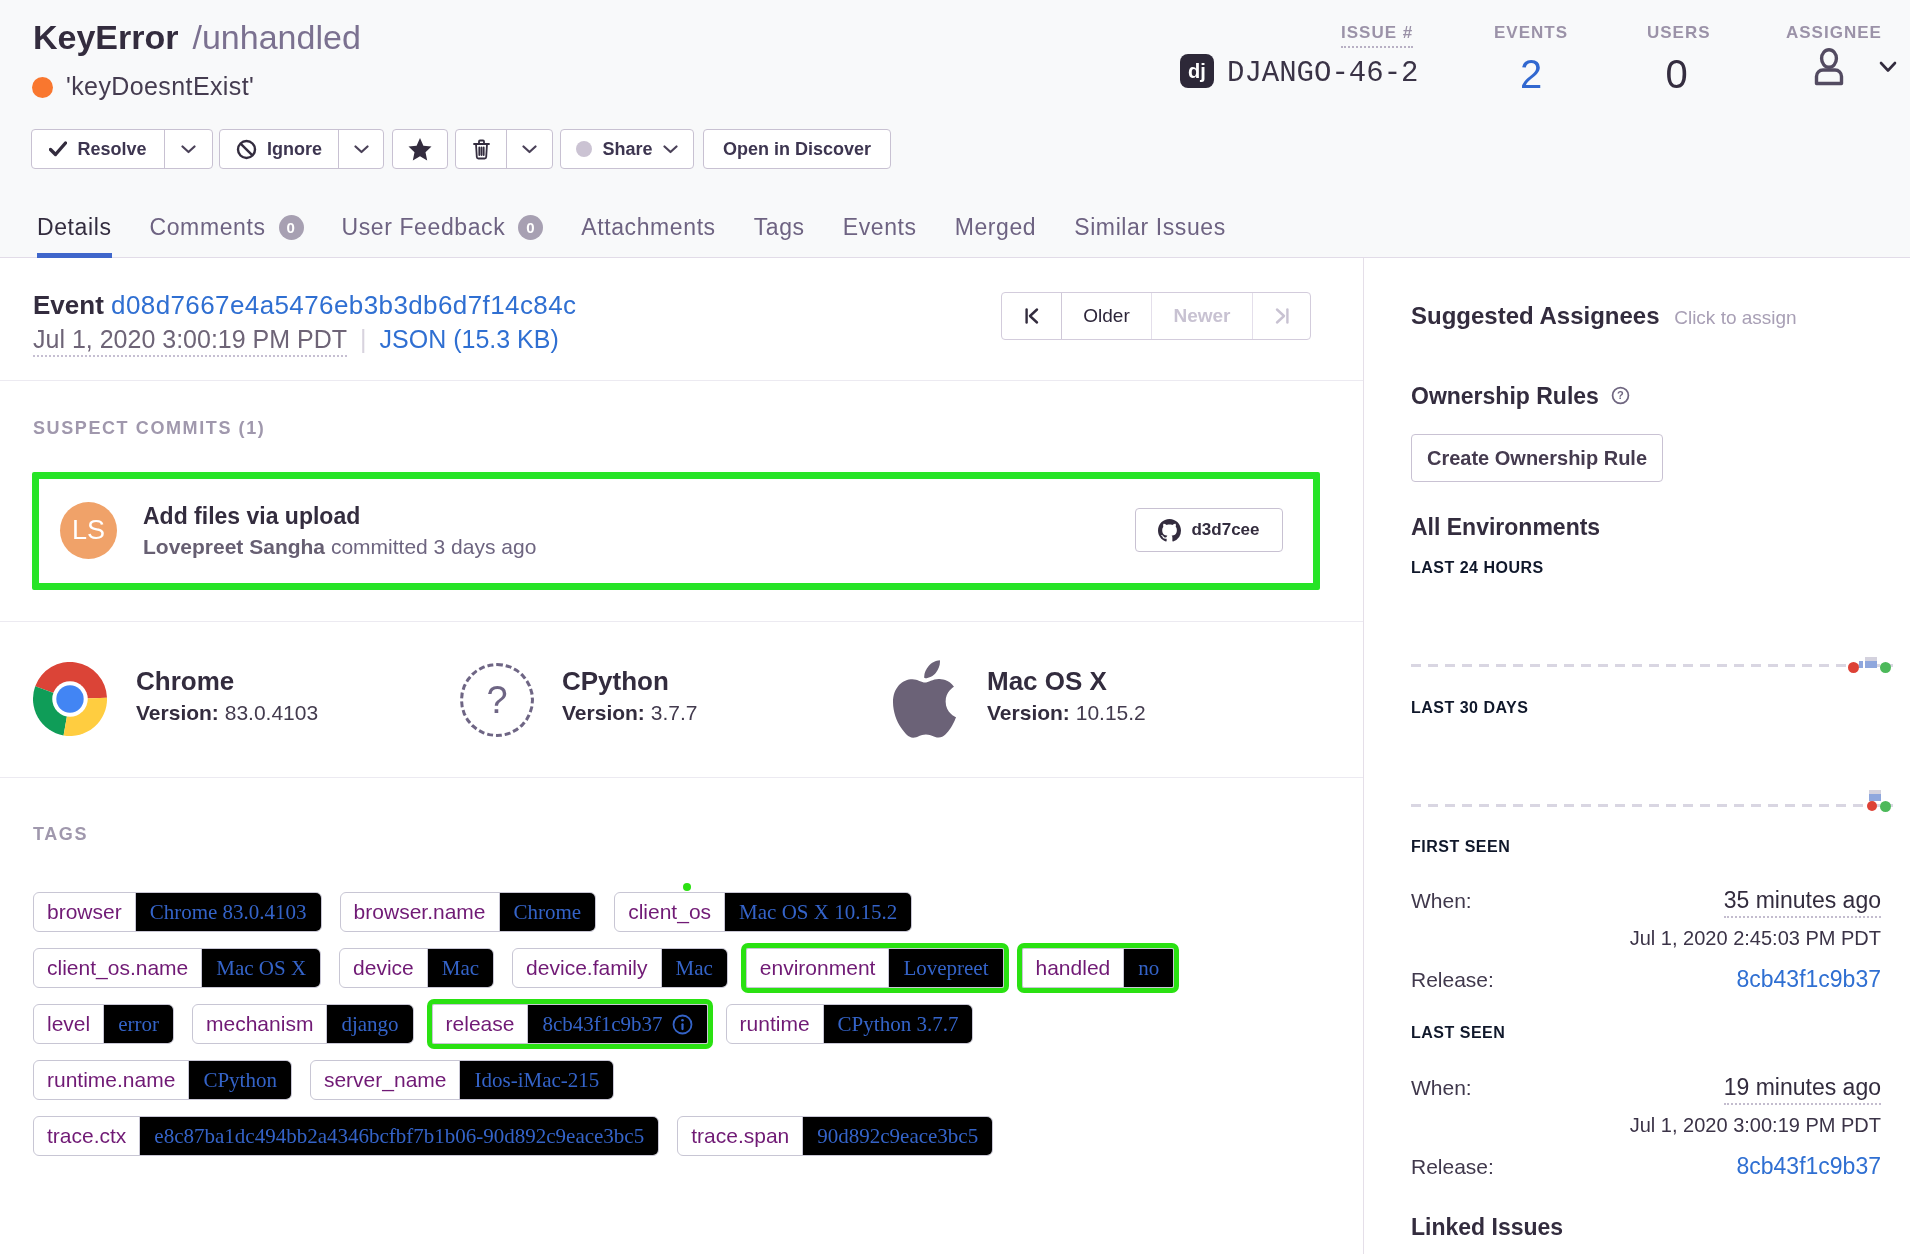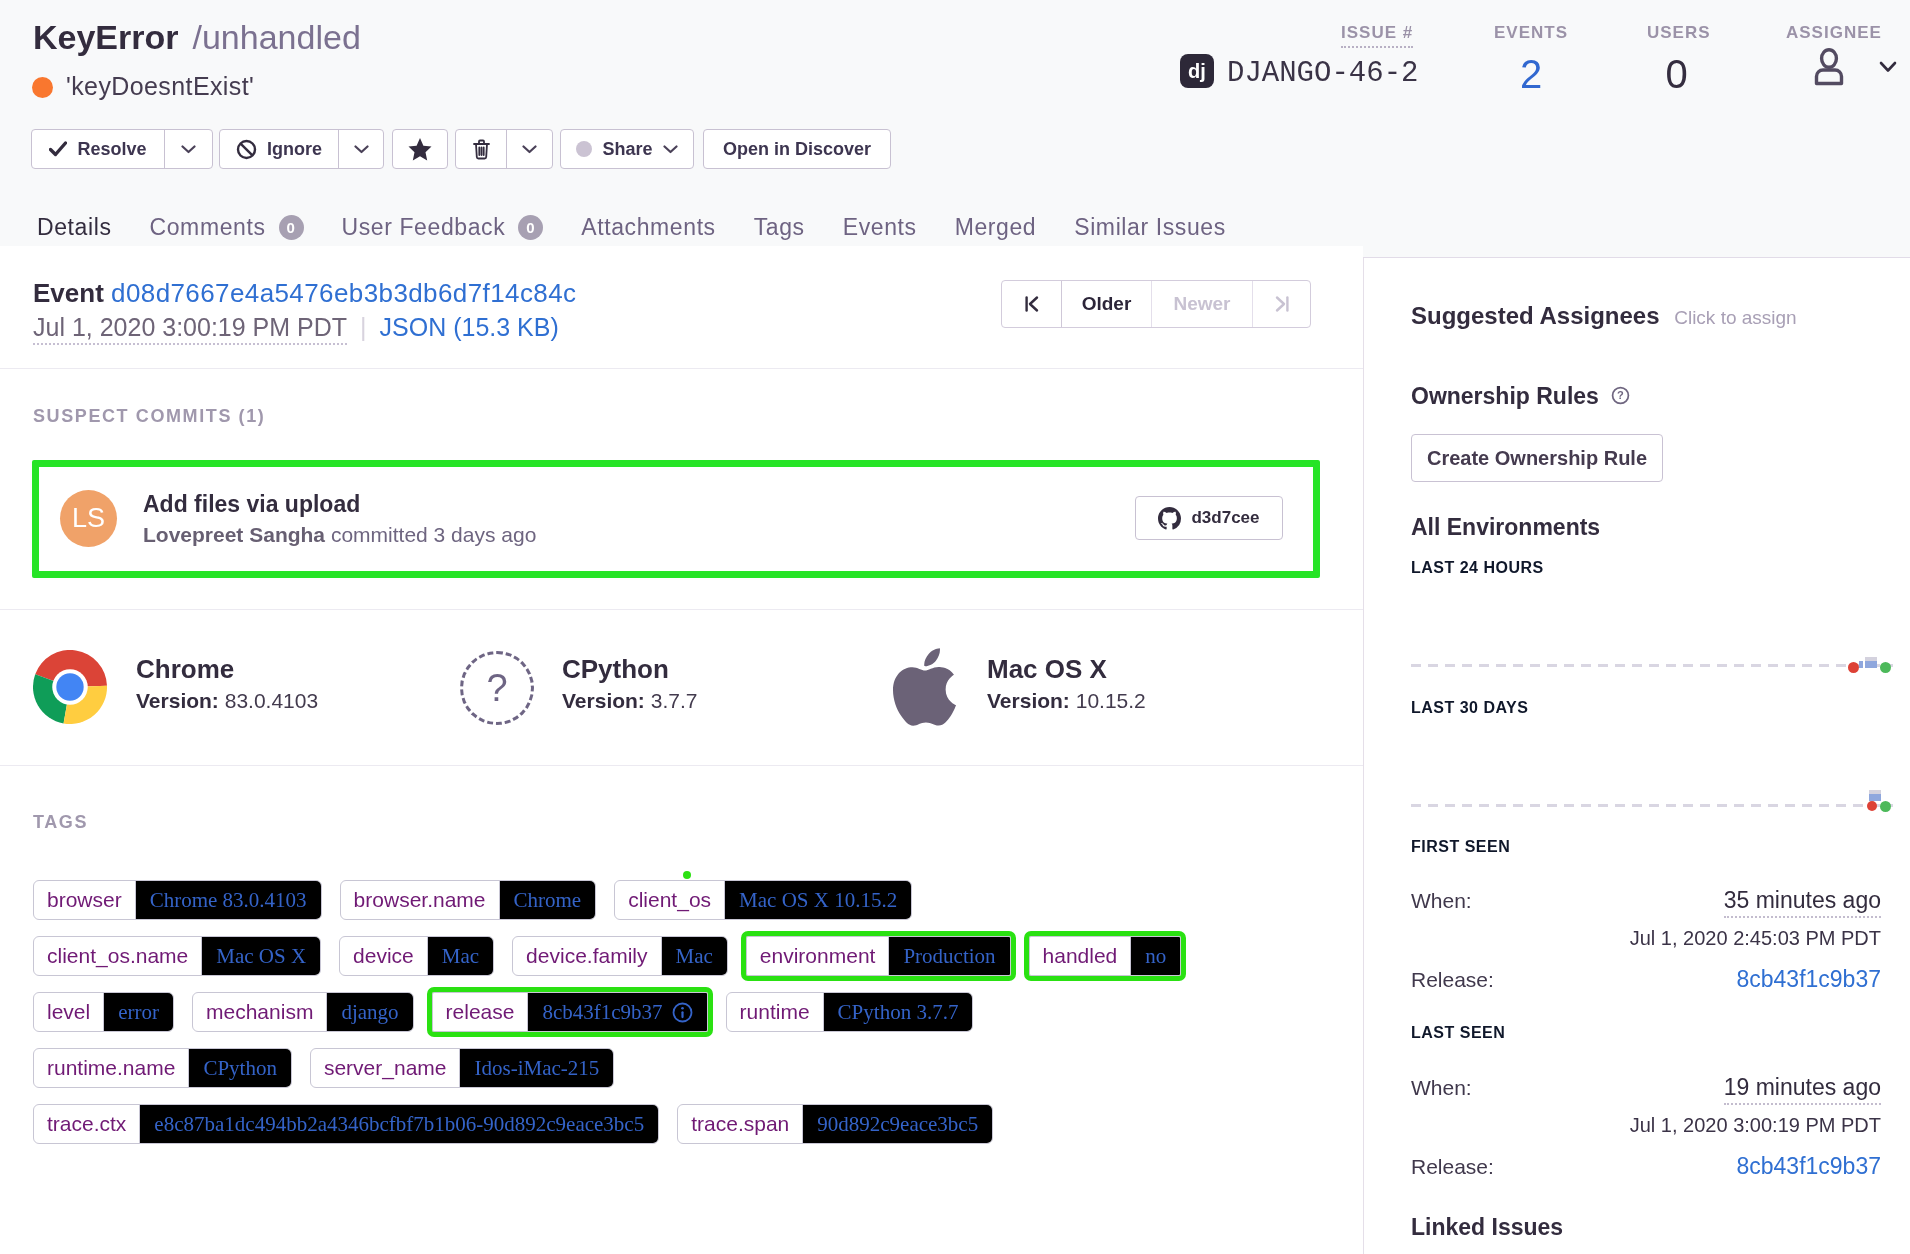--- a/index.html
+++ b/index.html
@@ -15,21 +15,21 @@
   display:flex;align-items:stretch;font-weight:bold;font-size:18px;color:#3d3550}
 .btn .seg{display:flex;align-items:center;justify-content:center;gap:10px}
 .btn .dd{border-left:1px solid #c8c1d2;display:flex;align-items:center;justify-content:center}
 .tabs{position:absolute;left:37px;top:196px;height:62px;display:flex;gap:38px;font-size:23px;letter-spacing:.6px;color:#6e6382;align-items:center}
 .tab{display:flex;align-items:center;gap:13px;height:62px}
 .tab.active{color:#332c3e;box-shadow:inset 0 -5px 0 #3f66cb}
 .badge{width:25px;height:25px;border-radius:50%;background:#a7a0b2;color:#fff;font-size:15px;font-weight:bold;
   display:flex;align-items:center;justify-content:center}
 .slab{position:absolute;top:23px;font-size:17px;font-weight:bold;letter-spacing:1px;color:#9b92a8;white-space:nowrap}
 .bignum{position:absolute;top:52px;font-size:40px;text-align:center}
-#main{position:absolute;left:0;top:246px;width:1363px;height:996px;background:#fff}
+#main{position:absolute;left:0;top:258px;width:1363px;height:996px;background:#fff}
 #side{position:absolute;left:1363px;top:258px;width:547px;height:996px;background:#fff;border-left:1px solid #e5dfe9}
 .hline{position:absolute;left:0;width:1363px;height:1px;background:#eceaf1}
 .sechead{position:absolute;font-size:18px;font-weight:bold;letter-spacing:1.6px;color:#a098ad;white-space:nowrap}
 #evhead{position:absolute;left:33px;top:32px;font-size:26px;color:#332c3e;white-space:nowrap}
 #evhead b{font-weight:bold}
 #evhead .lnk{color:#2f6fd2;font-weight:normal;letter-spacing:.4px}
 #evsub{position:absolute;left:33px;top:67px;font-size:25px;color:#6e6477;white-space:nowrap}
 #evsub .dotted{border-bottom:2px dotted #c6bfd2;padding-bottom:2px}
 #evsub .sep{color:#d8d3de;margin:0 13px}
 #evsub .lnk{color:#2f6fd2}
@@ -168,21 +168,21 @@
 
   <div id="evhead"><b>Event</b> <span class="lnk">d08d7667e4a5476eb3b3db6d7f14c84c</span></div>
   <div id="evsub"><span class="dotted">Jul 1, 2020 3:00:19 PM PDT</span><span class="sep">|</span><span class="lnk">JSON (15.3 KB)</span></div>
   <div id="pager">
     <div class="pseg" style="width:59px">
         <svg width="20" height="20" viewBox="0 0 20 20">
           <path d="M15 3.5 L8 10 L15 16.5" fill="none" stroke="#332c3e" stroke-width="2.4" stroke-linecap="round" stroke-linejoin="round"></path>
           <line x1="4.6" y1="3.5" x2="4.6" y2="16.5" stroke="#332c3e" stroke-width="2.4" stroke-linecap="round"></line>
         </svg>
       </div>
-    <div class="pseg" style="width:90px;font-weight:bold;color:#2c2539">Older</div>
+    <div class="pseg" style="width:90px;font-weight:normal;color:#2c2539">Older</div>
     <div class="pseg" style="width:101px;font-weight:bold;color:#c8c2d2">Newer</div>
     <div class="pseg" style="width:58px">
         <svg width="20" height="20" viewBox="0 0 20 20">
           <path d="M5 3.5 L12 10 L5 16.5" fill="none" stroke="#c8c2d2" stroke-width="2.4" stroke-linecap="round" stroke-linejoin="round"></path>
           <line x1="15.4" y1="3.5" x2="15.4" y2="16.5" stroke="#c8c2d2" stroke-width="2.4" stroke-linecap="round"></line>
         </svg>
       </div>
   </div>
   <div class="hline" style="top:122px"></div>
   <div class="sechead" style="left:33px;top:160px">SUSPECT COMMITS (1)</div>
@@ -242,21 +242,21 @@
       <div class="pill">
         <span class="k">device</span>
         <span class="v">Mac</span>
       </div>
       <div class="pill">
         <span class="k">device.family</span>
         <span class="v">Mac</span>
       </div>
       <div class="pill gp">
         <span class="k">environment</span>
-        <span class="v">Production</span>
+        <span class="v">Lovepreet</span>
       </div>
       <div class="pill gp">
         <span class="k">handled</span>
         <span class="v">no</span>
       </div>
     </div>
 <div class="trow" style="left:33px;top:746px">
       <div class="pill">
         <span class="k">level</span>
         <span class="v">error</span>

